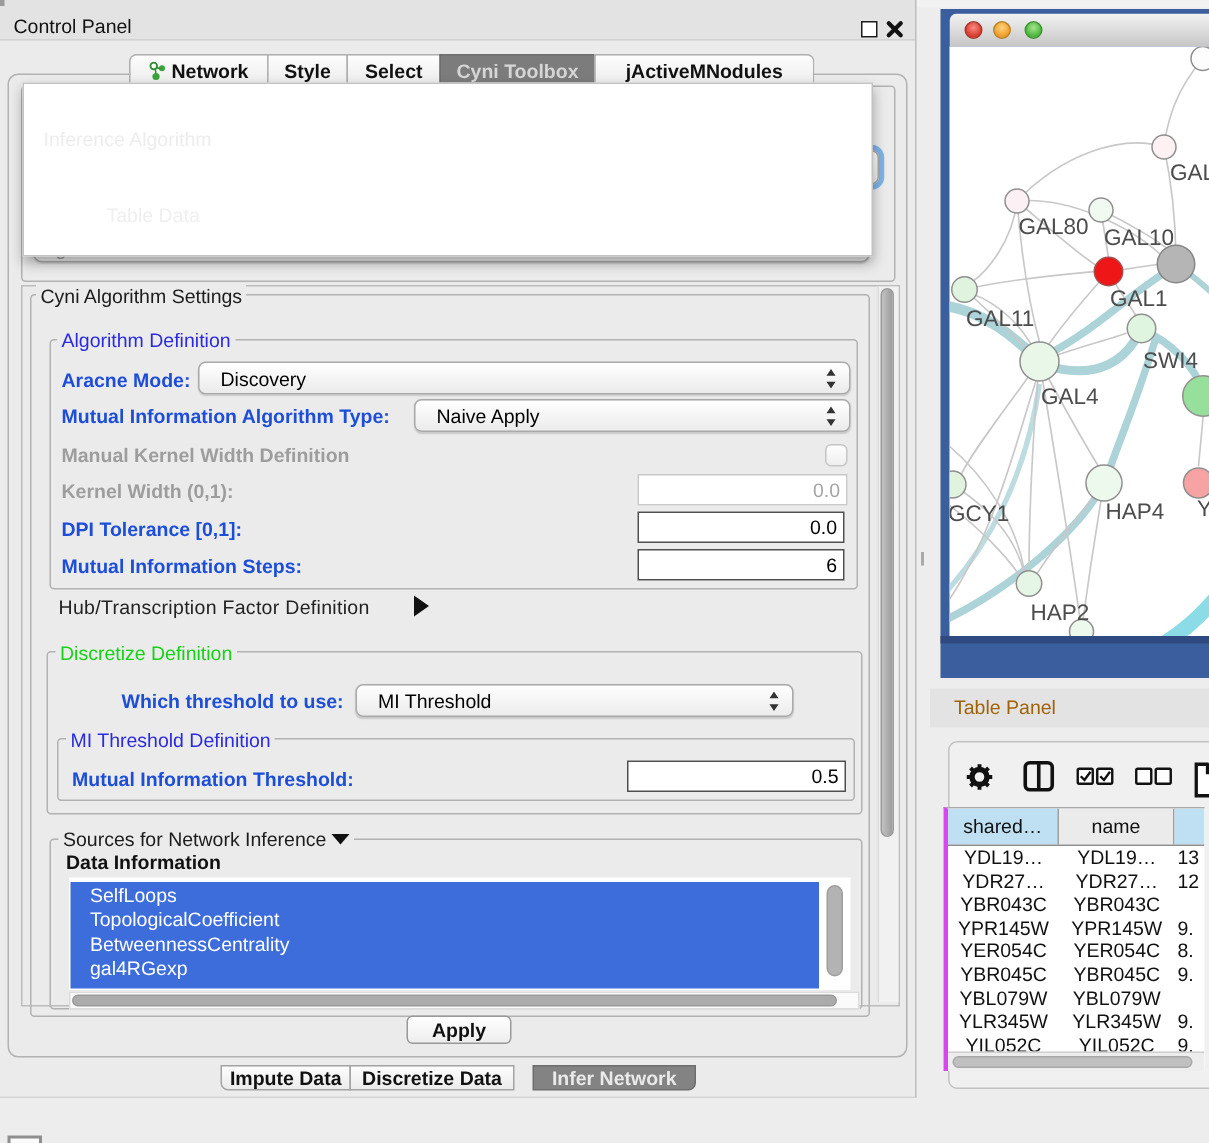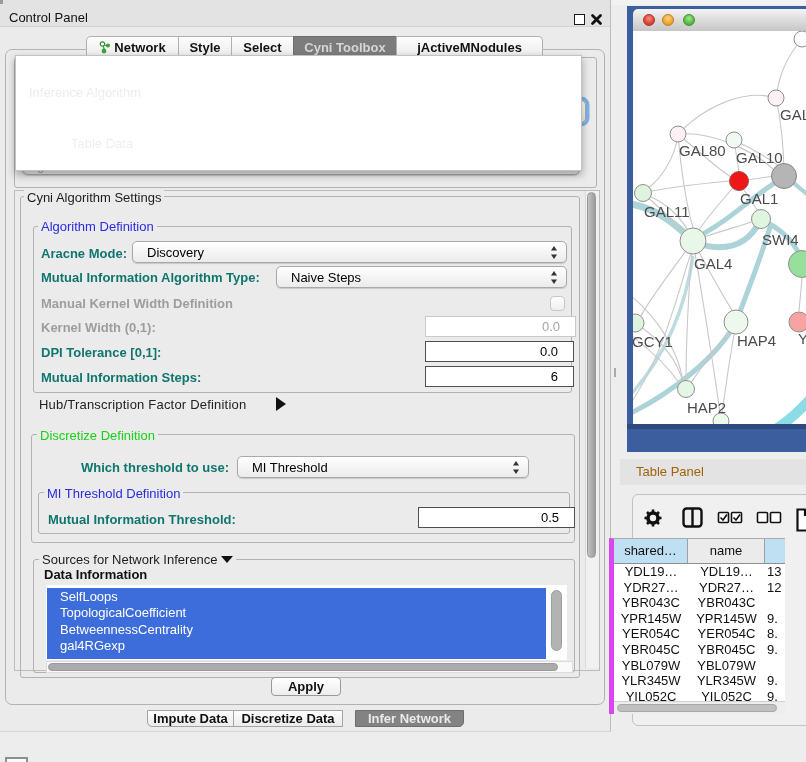--- a/index.html
+++ b/index.html
@@ -1,20 +1,20 @@
 <!DOCTYPE html>
 <html><head><meta charset="utf-8"><style>
 html,body{margin:0;padding:0}
 body{width:806px;height:762px;overflow:hidden;background:#ededed;font-family:"Liberation Sans",sans-serif;position:relative}
 .ab{position:absolute}
-.lbl{position:absolute;font-size:13px;color:#0f766e;font-weight:bold;white-space:nowrap}
+.lbl{position:absolute;font-size:13px;color:#1d4ed8;font-weight:bold;white-space:nowrap}
 .glb{position:absolute;font-size:13px;color:#9d9d9d;font-weight:bold;white-space:nowrap}
 .combo{position:absolute;border:1px solid #a9a9a9;border-radius:5px;background:linear-gradient(#ffffff,#ebebeb);box-shadow:0 1px 1px rgba(0,0,0,.15)}
 .ct{position:absolute;left:14px;font-size:13px;color:#000;white-space:nowrap}
-.fld{position:absolute;background:#fff;font-size:13px;color:#000;text-align:right;padding-right:15px;white-space:nowrap}
+.fld{position:absolute;background:#fff;font-size:13px;color:#000;text-align:right;padding-right:4px;white-space:nowrap}
 .grp{position:absolute;border:1px solid #b2b2b2;border-radius:3px}
 .gt{position:absolute;font-size:13px;background:#ebebeb;padding:0 3px;white-space:nowrap}
 .tab{position:absolute;top:36px;height:20px;background:linear-gradient(#fdfdfd,#ececec);border:1px solid #b0b0b0;border-bottom:none;font-size:13px;font-weight:bold;color:#111;text-align:center;line-height:21px;box-sizing:border-box}
 .btab{position:absolute;top:710px;height:17px;background:linear-gradient(#fdfdfd,#ebebeb);border:1px solid #a4a4a4;font-size:13px;font-weight:bold;color:#111;text-align:center;line-height:16px;box-sizing:border-box}
 </style></head><body>
 
 <div class="ab" style="left:0;top:0;width:806px;height:5px;background:#f2f2f2"></div>
 <div class="ab" style="left:0;top:5;width:610px;height:731px;background:#ebebeb;border-right:1px solid #bdbdbd;border-bottom:1px solid #d5d5d5"></div>
 <div class="ab" style="left:0;top:5;width:610px;height:26px;background:#e3e3e3;border-bottom:1px solid #d2d2d2"></div>
 <div class="ab" style="left:9px;top:5px;height:26px;line-height:26px;font-size:13px;color:#111">Control Panel</div>
@@ -55,21 +55,21 @@
 <div class="lbl" style="left:41px;top:246px">Aracne Mode:</div>
 <div class="combo" style="left:132px;top:241px;width:433px;height:20px">
     <span class="ct" style="top:3px">Discovery</span>
     <svg class="ab" style="right:8px;top:3px" width="8" height="15">
       <path d="M4,1 L7,5.5 H1 Z" fill="#333"></path>
       <path d="M4,14 L7,9.5 H1 Z" fill="#333"></path>
     </svg>
   </div>
 <div class="lbl" style="left:41px;top:270px">Mutual Information Algorithm Type:</div>
 <div class="combo" style="left:276px;top:266px;width:289px;height:20px">
-    <span class="ct" style="top:3px">Naive Steps</span>
+    <span class="ct" style="top:3px">Naive Apply</span>
     <svg class="ab" style="right:8px;top:3px" width="8" height="15">
       <path d="M4,1 L7,5.5 H1 Z" fill="#333"></path>
       <path d="M4,14 L7,9.5 H1 Z" fill="#333"></path>
     </svg>
   </div>
 <div class="glb" style="left:41px;top:296px">Manual Kernel Width Definition</div>
 <div class="ab" style="left:550px;top:296px;width:13px;height:13px;border:1px solid #c6c6c6;border-radius:4px;background:linear-gradient(#fefefe,#efefef)"></div>
 <div class="glb" style="left:41px;top:320px">Kernel Width (0,1):</div>
 <div class="fld" style="left:425px;top:316px;width:134px;height:19px;line-height:19px;border:1px solid #c9c9c9;color:#a3a3a3">0.0</div>
 <div class="lbl" style="left:41px;top:345px">DPI Tolerance [0,1]:</div>
@@ -223,21 +223,21 @@
       <rect x="124.5" y="9.5" width="10" height="10" rx="1"></rect>
       <rect x="137.5" y="9.5" width="10" height="10" rx="1"></rect>
     </g>
 <g stroke="#111" fill="none" stroke-width="1.6">
       <path d="M87.5,14.5 l2.5,2.5 l4,-5.5"></path>
       <path d="M100.5,14.5 l2.5,2.5 l4,-5.5"></path>
     </g>
 <path d="M164.5,6.5 h7.5 l5.5,5.5 v15.5 h-13 z" fill="#fff" stroke="#111" stroke-width="2.2"></path>
     <path d="M172,6.5 v5.5 h5.5" fill="none" stroke="#111" stroke-width="2.2"></path>
 </svg>
-<div class="ab" style="left:609px;top:538px;width:171px;height:175px;background:#fff;border-left:5px solid #d946ef;border-top:1px solid #aaa;overflow:hidden">
+<div class="ab" style="left:629px;top:538px;width:171px;height:175px;background:#fff;border-left:3px solid #d946ef;border-top:1px solid #aaa;overflow:hidden">
 <div class="ab" style="left:0;top:0;width:74px;height:24px;background:#bfe0f2;border-right:1px solid #9f9f9f;box-sizing:border-box;text-align:center;line-height:24px;font-size:13px;color:#111">shared…</div>
 <div class="ab" style="left:74px;top:0;width:77px;height:24px;background:#ebebeb;border-right:1px solid #9f9f9f;box-sizing:border-box;text-align:center;line-height:24px;font-size:13px;color:#111">name</div>
 <div class="ab" style="left:151px;top:0;width:20px;height:24px;background:#bfe0f2"></div>
 <div class="ab" style="left:0;top:24px;width:171px;border-top:1px solid #8f8f8f"></div>
 <div class="ab" style="left:0;top:25px;width:74px;font-size:13px;line-height:15.6px;color:#111;text-align:center">YDL19…<br>YDR27…<br>YBR043C<br>YPR145W<br>YER054C<br>YBR045C<br>YBL079W<br>YLR345W<br>YIL052C</div>
 <div class="ab" style="left:74px;top:25px;width:77px;font-size:13px;line-height:15.6px;color:#111;text-align:center">YDL19…<br>YDR27…<br>YBR043C<br>YPR145W<br>YER054C<br>YBR045C<br>YBL079W<br>YLR345W<br>YIL052C</div>
 <div class="ab" style="left:153px;top:25px;width:20px;font-size:13px;line-height:15.6px;color:#111">13<br>12<br>&nbsp;<br>9.<br>8.<br>9.<br>&nbsp;<br>9.<br>9.</div>
 <div class="ab" style="left:0;top:162px;width:171px;height:13px;background:#ededed;border-top:1px solid #cfcfcf">
 <div class="ab" style="left:3px;top:2px;width:160px;height:8px;background:#c0c0c0;border:1px solid #a8a8a8;border-radius:4px;box-sizing:border-box"></div>
 </div>

